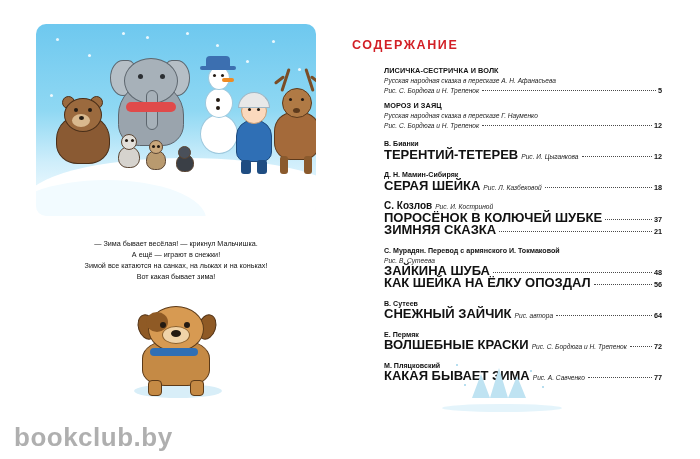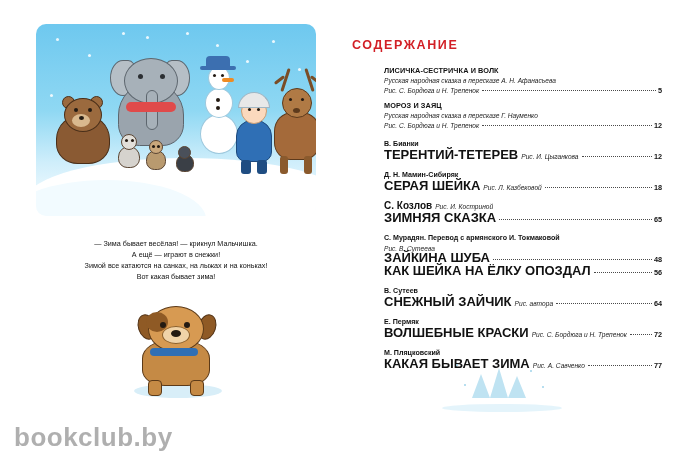--- a/index.html
+++ b/index.html
@@ -400,23 +400,28 @@
         </div>
       </div>
       <div class="gap"></div>
 
       <div class="entry">
         <div class="entry-row" style="margin-top:3px;">
           <span class="txt" style="font-size:10px">С. Козлов</span>
           <span class="txt-it">Рис. И. Костриной</span>
         </div>
         <div class="entry-row">
+          <span class="txt">ПОРОСЁНОК В КОЛЮЧЕЙ ШУБКЕ</span>
+          <span class="dots"></span>
+          <span class="pg">37</span>
+        </div>
+        <div class="entry-row">
           <span class="txt">ЗИМНЯЯ СКАЗКА</span>
           <span class="dots"></span>
-          <span class="pg">65</span>
+          <span class="pg">21</span>
         </div>
       </div>
       <div class="gap"></div>
 
       <div class="entry">
         <div class="author">С. Мурадян. Перевод с армянского И. Токмаковой</div>
         <div class="entry-sub">Рис. В. Сутеева</div>
         <div class="entry-row">
           <span class="txt">ЗАЙКИНА ШУБА</span>
           <span class="dots"></span>

